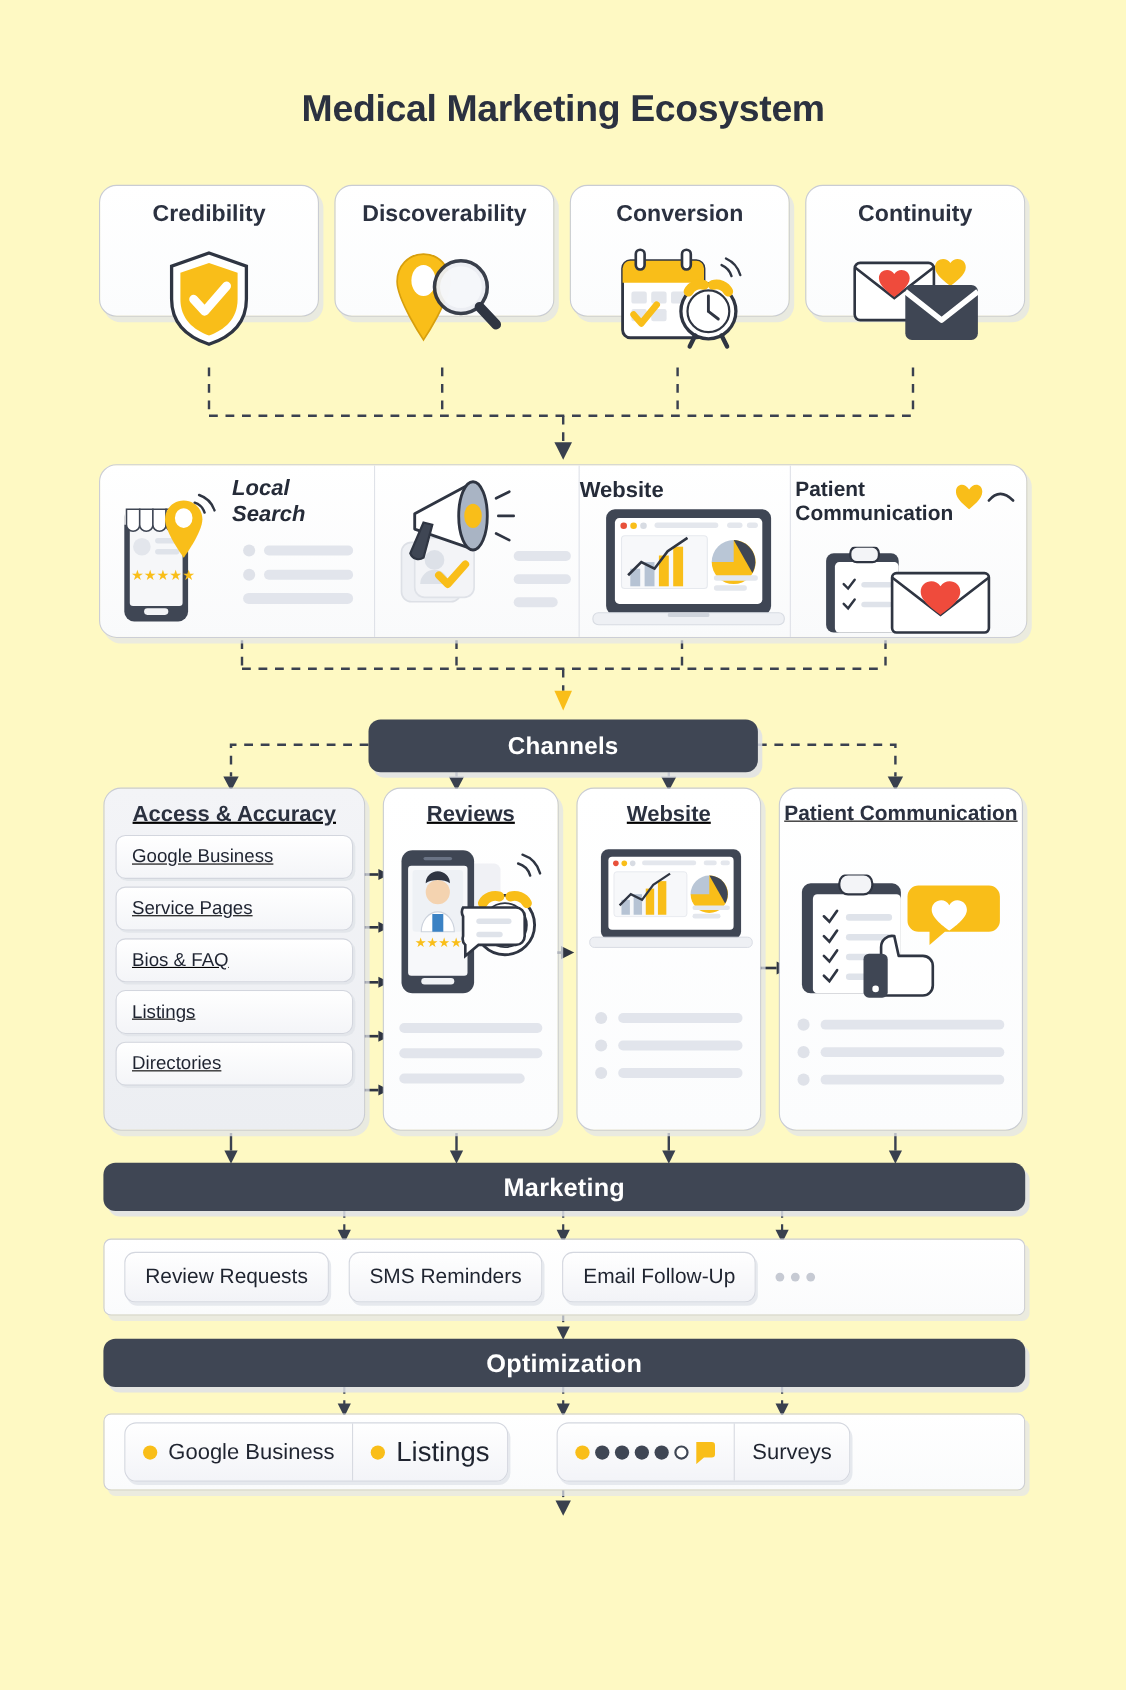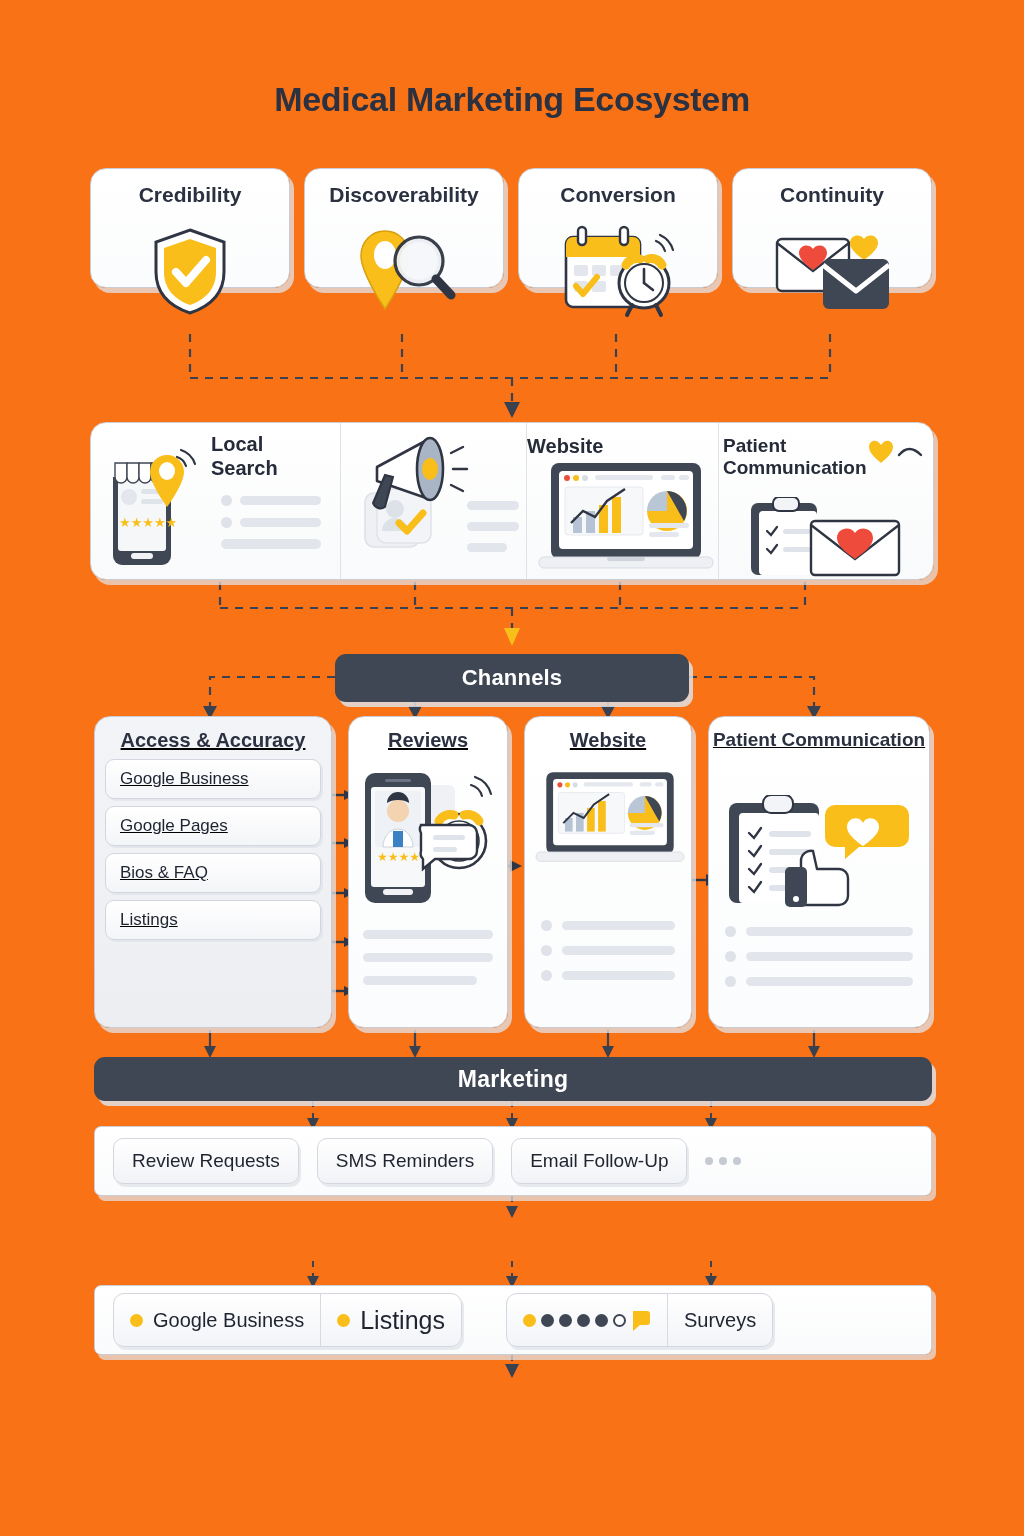--- a/index.html
+++ b/index.html
@@ -2,21 +2,21 @@
 <html><head>
 <meta charset="utf-8">
 <style>
   * { box-sizing: border-box; margin: 0; padding: 0; }
   html, body {
     width: 1024px; height: 1536px;
     background: #ffffff;
     font-family: "Liberation Sans", sans-serif;
     overflow: hidden;
   }
-  .page { position: relative; width: 1024px; height: 1536px; background: #f97316; }
+  .page { position: relative; width: 1024px; height: 1536px; background: #fef9c3; }
 
   
   .title {
     position: absolute; left: 0; top: 80px; width: 1024px;
     text-align: center;
     font-size: 34px; font-weight: bold; letter-spacing: -0.3px;
     color: #2b3140;
   }
 
   
@@ -297,21 +297,21 @@
           <rect x="54" y="34" width="66" height="50" rx="6" fill="#3f4654"></rect>
           <path d="M54 40 L87 66 L120 40" stroke="#ffffff" stroke-width="5" fill="none" stroke-linejoin="round"></path>
         </svg>
       </div>
     </div>
   </div>
 
   <div id="row2">
 
     <div class="r2panel" style="width:250px">
-      <div class="r2title" style="text-align:left; left:120px; right:10px; top:10px;">Local Search</div>
+      <div class="r2title" style="text-align:left; left:120px; right:10px; top:10px;font-style:italic;">Local Search</div>
       <div style="position:absolute;left:14px;top:22px;">
         <svg width="102" height="126" viewBox="0 0 102 126">
           <rect x="8" y="16" width="58" height="104" rx="9" fill="#3f4654"></rect>
           <rect x="13" y="28" width="48" height="78" rx="3" fill="#f6f7f9"></rect>
           <path d="M8 16 h58 v16 h-58 Z" fill="#ffffff"></path>
           <g fill="#ffffff" stroke="#3f4654" stroke-width="1.4">
             <path d="M10 18 h12 v14 a6 6 0 0 1 -12 0 Z"></path>
             <path d="M22 18 h12 v14 a6 6 0 0 1 -12 0 Z"></path>
             <path d="M34 18 h12 v14 a6 6 0 0 1 -12 0 Z"></path>
             <path d="M46 18 h12 v14 a6 6 0 0 1 -12 0 Z"></path>
@@ -440,23 +440,24 @@
     </div>
   </div>
 
   <div class="band" style="left:335px; top:654px; width:354px; height:48px; font-size:22px;">
     <span>Channels</span>
   </div>
 
   <div class="card r3card aa-card" style="left:94px; width:238px;">
     <div class="card-title">Access &amp; Accuracy</div>
     <div class="aa-item">Google Business</div>
-    <div class="aa-item">Google Pages</div>
+    <div class="aa-item">Service Pages</div>
     <div class="aa-item">Bios &amp; FAQ</div>
     <div class="aa-item">Listings</div>
+    <div class="aa-item">Directories</div>
   </div>
 
   <div class="card r3card" style="left:348px; width:160px;">
     <div class="card-title">Reviews</div>
     <div style="position:absolute;left:10px;top:50px;">
       <svg width="142" height="144" viewBox="0 0 142 144">
         <rect x="46" y="18" width="50" height="48" rx="6" fill="#eceef3" opacity=".8"></rect>
         <rect x="6" y="6" width="66" height="130" rx="10" fill="#3f4654"></rect>
         <rect x="12" y="20" width="54" height="100" rx="3" fill="#f7f8fa"></rect>
         <rect x="26" y="12" width="26" height="3" rx="1.5" fill="#6a7385"></rect>
@@ -589,20 +590,23 @@
     <div class="pill">Review Requests</div>
     <div class="pill">SMS Reminders</div>
     <div class="pill">Email Follow-Up</div>
     <div class="ellipsis">
         <i></i>
         <i></i>
         <i></i>
       </div>
   </div>
 
+  <div class="band" style="left:94px; top:1217px; width:838px; height:44px; font-size:23px;">
+    <span>Optimization</span>
+  </div>
 
   <div class="strip" style="left:94px; top:1285px; width:838px; height:70px; padding:0 18px; gap:44px;">
 
     <div class="optgroup">
       <div class="optcell">
         <span class="ydot"></span>
         <span>Google Business</span>
       </div>
       <div class="optcell">
         <span class="ydot"></span>

